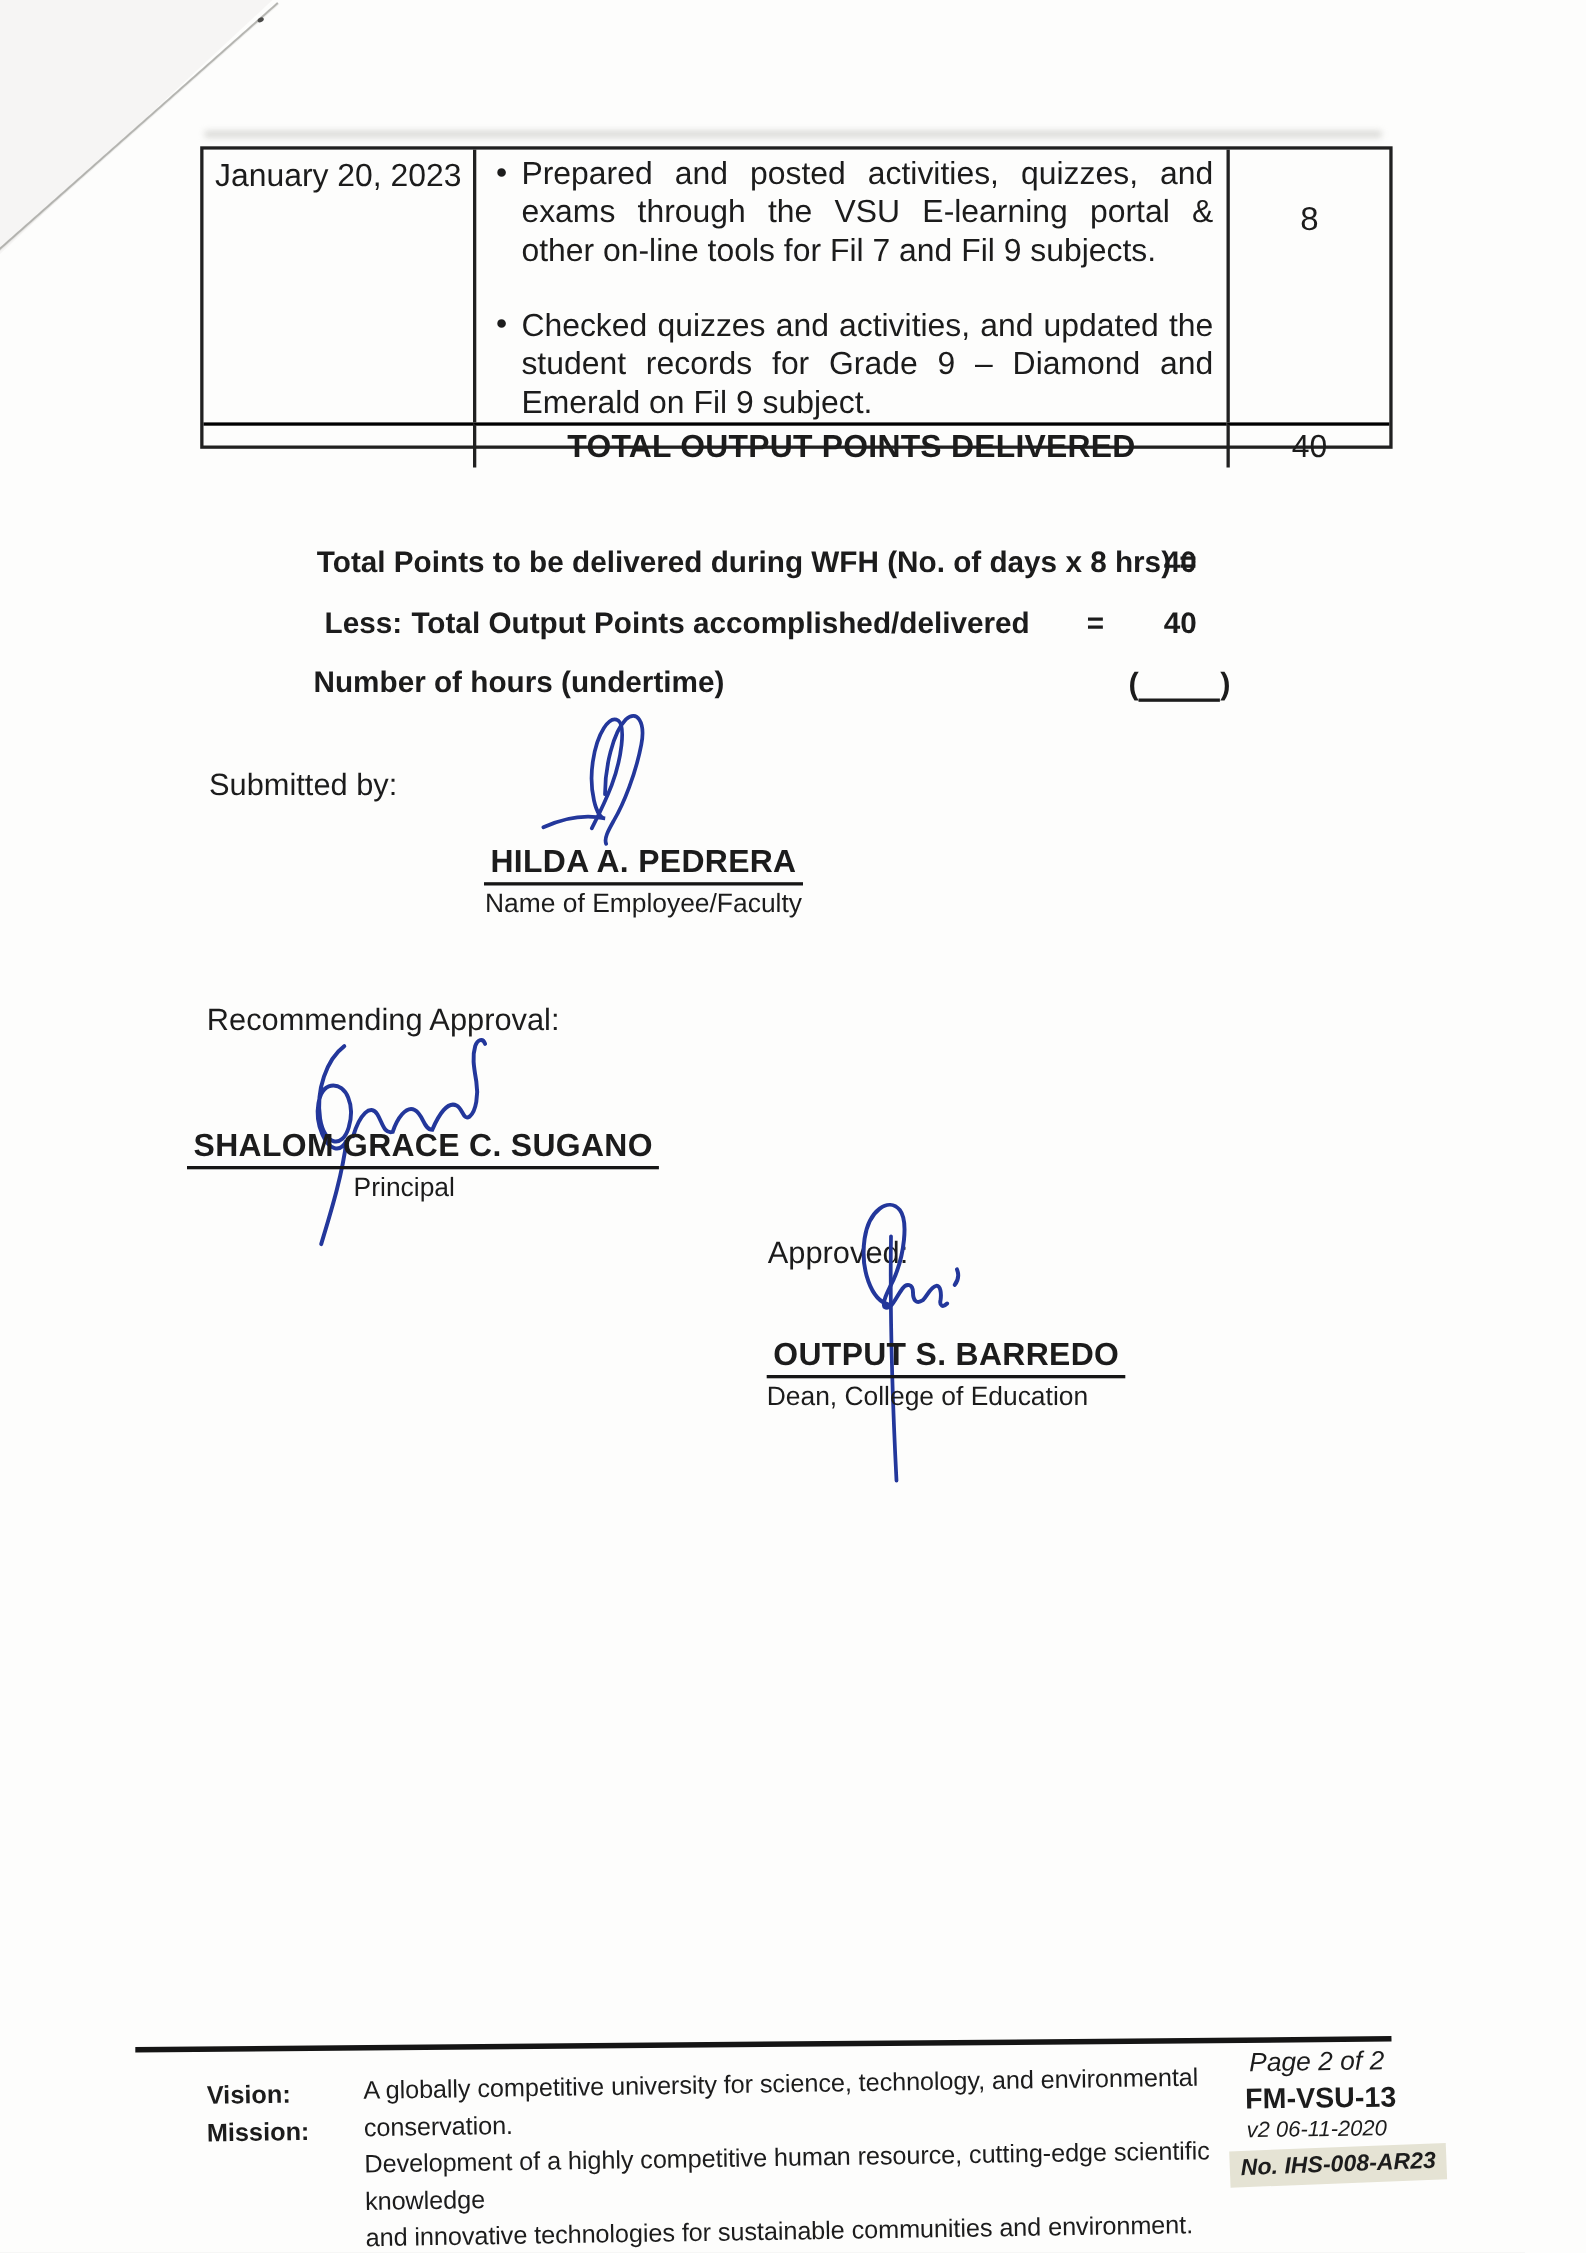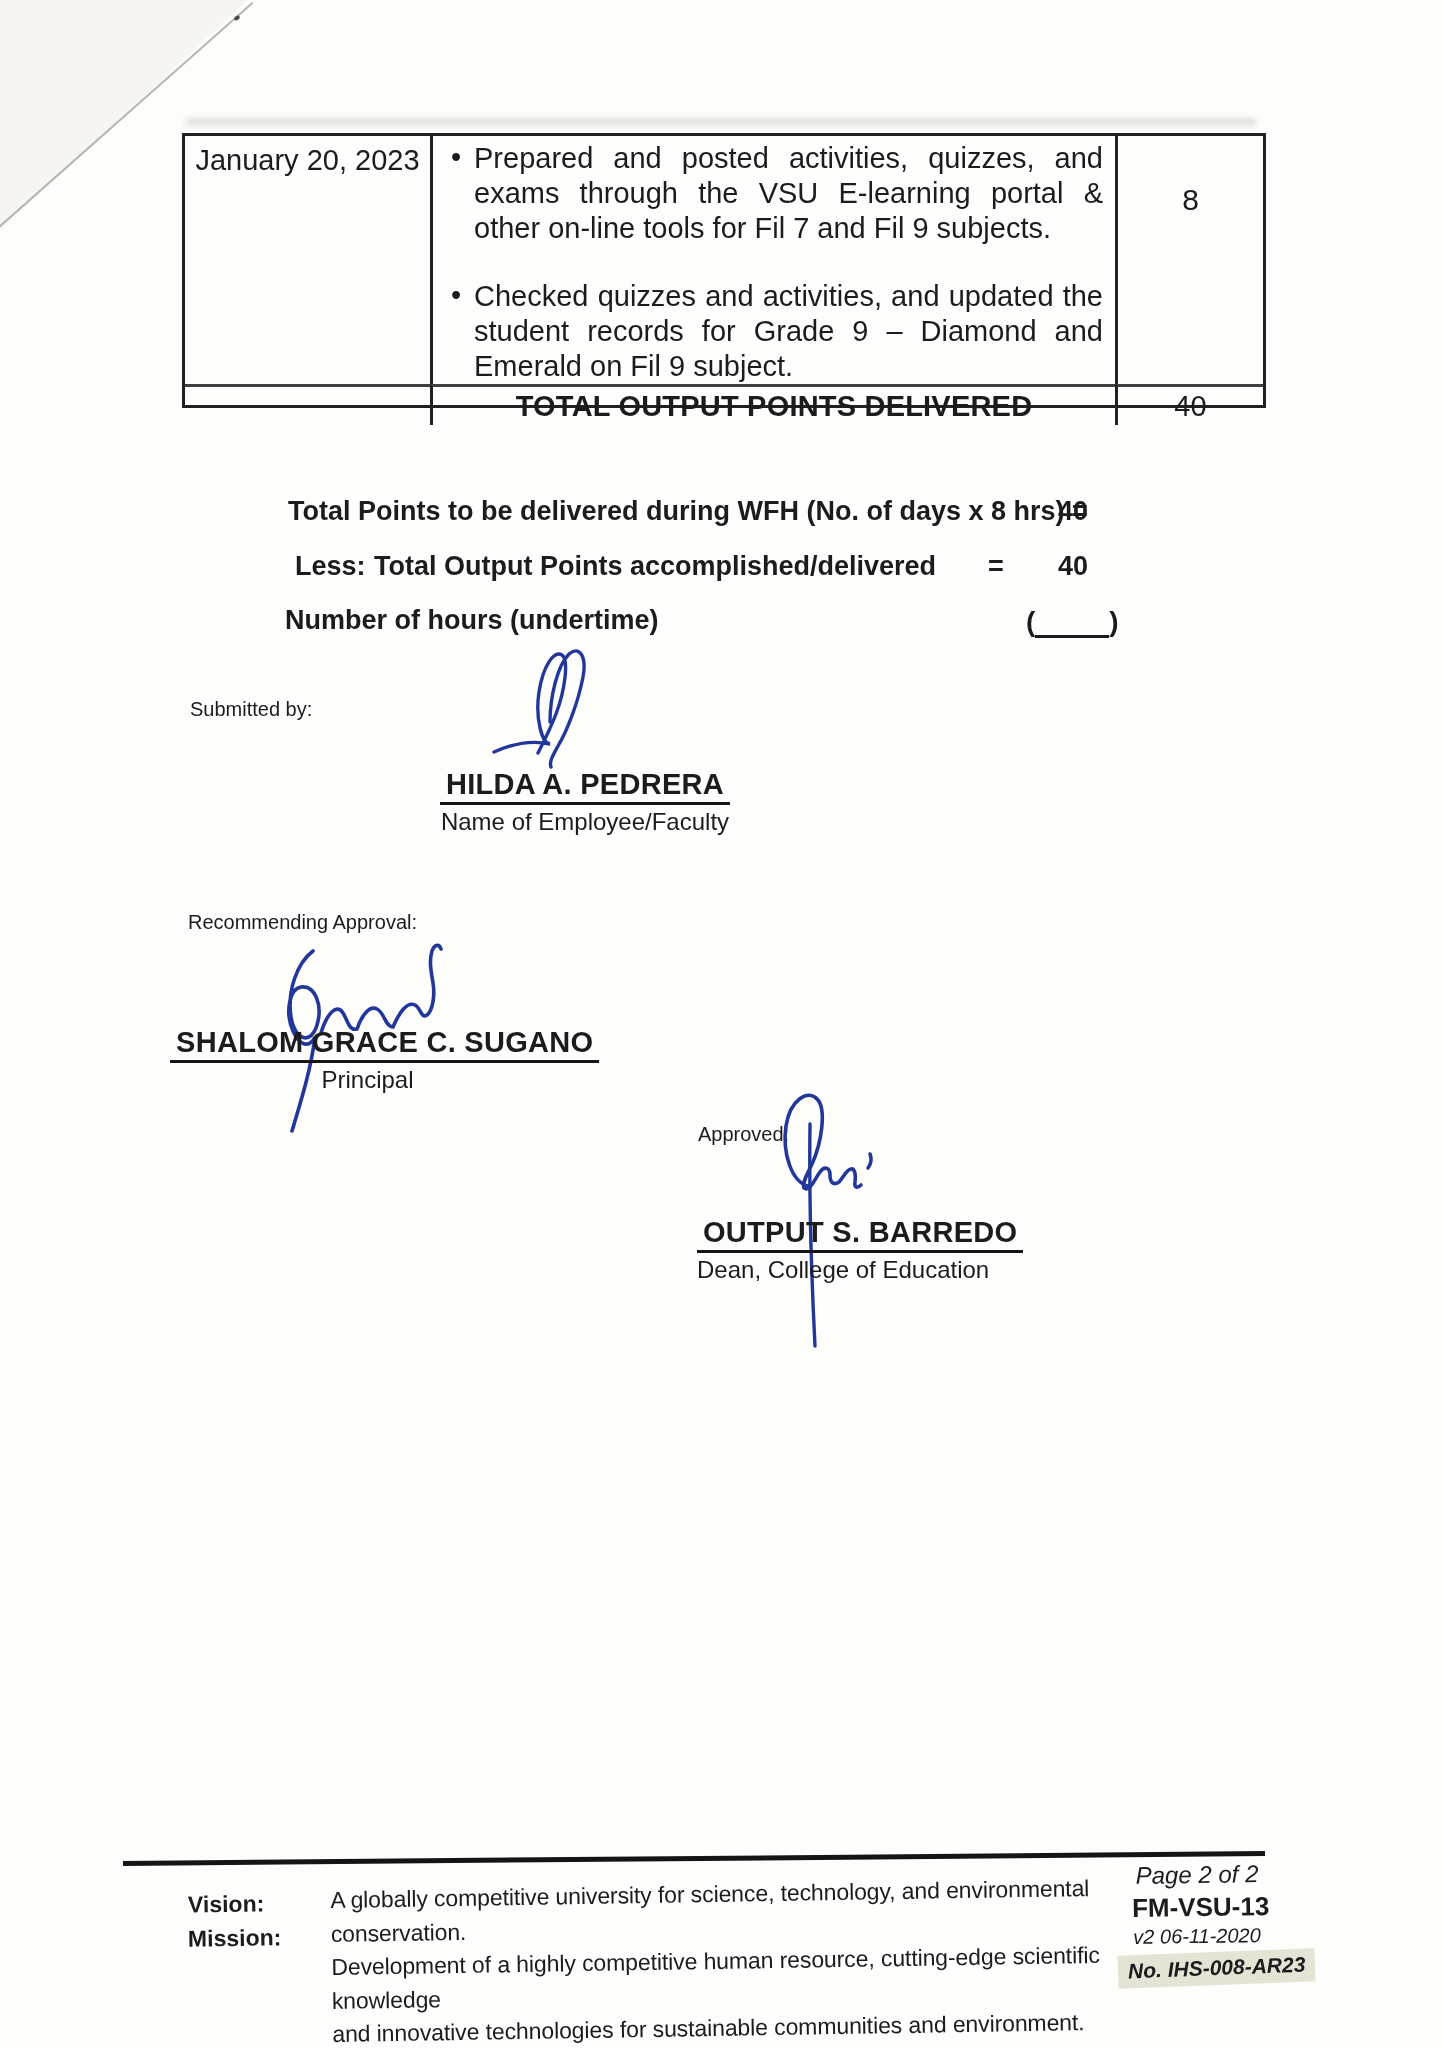--- a/index.html
+++ b/index.html
@@ -37,38 +37,38 @@
     position:absolute;left:182px;top:133px;width:1084px;height:275px;
     border:3px solid #212121;
     display:grid;
     grid-template-columns:245px 685px 1fr;
     grid-template-rows:1fr 41px;
     box-sizing:border-box;
     font-size:29px;line-height:35px;
   }
   .acc-table .cell{box-sizing:border-box;}
   .col-divider-l{border-left:3px solid #212121;}
-  .row-divider-t{border-top:3px solid #404040;}
+  .row-divider-t{border-top:3px solid #000000;}
   .cell-date{padding-top:7px;text-align:center;}
   .cell-activities{padding:5px 12px 0 14px;}
   .bullet{position:relative;padding-left:27px;text-align:justify;}
   .bullet::before{content:"\2022";position:absolute;left:4px;top:-1px;font-size:29px;}
   .bullet + .bullet{margin-top:33px;}
   .cell-points{padding-top:46px;text-align:center;font-size:30px;}
   .cell-total-label{display:flex;align-items:center;justify-content:center;
     font-weight:bold;font-size:29px;letter-spacing:.2px;}
   .cell-total-points{display:flex;align-items:center;justify-content:center;font-size:29px;}
   
   .sumline{position:absolute;font-weight:bold;font-size:27px;white-space:nowrap;}
   .sum-val{position:absolute;font-weight:bold;font-size:27px;width:66px;text-align:center;}
   .blank-line{display:inline-block;width:74px;height:30px;
     border-bottom:3px solid #1c1c1c;vertical-align:bottom;}
   .paren{font-weight:bold;font-size:28px;}
   
-  .label-text{position:absolute;font-size:20px;white-space:nowrap;}
+  .label-text{position:absolute;font-size:28px;white-space:nowrap;}
   .sig-name{font-weight:bold;font-size:29px;letter-spacing:.3px;
     border-bottom:3px solid #161616;padding:0 6px 1px 6px;display:inline-block;white-space:nowrap;}
   .sig-role{font-size:24px;margin-top:3px;}
   .name-block{position:absolute;text-align:center;}
   .sig-svg{position:absolute;}
   
   .footer-rule{position:absolute;left:123px;top:1856px;width:1142px;height:5px;
     background:#151515;transform:rotate(-0.5deg);}
   .page-label{position:absolute;left:1132px;top:1861px;width:130px;text-align:center;
     font-style:italic;font-size:24px;white-space:nowrap;transform:rotate(-0.8deg);}

